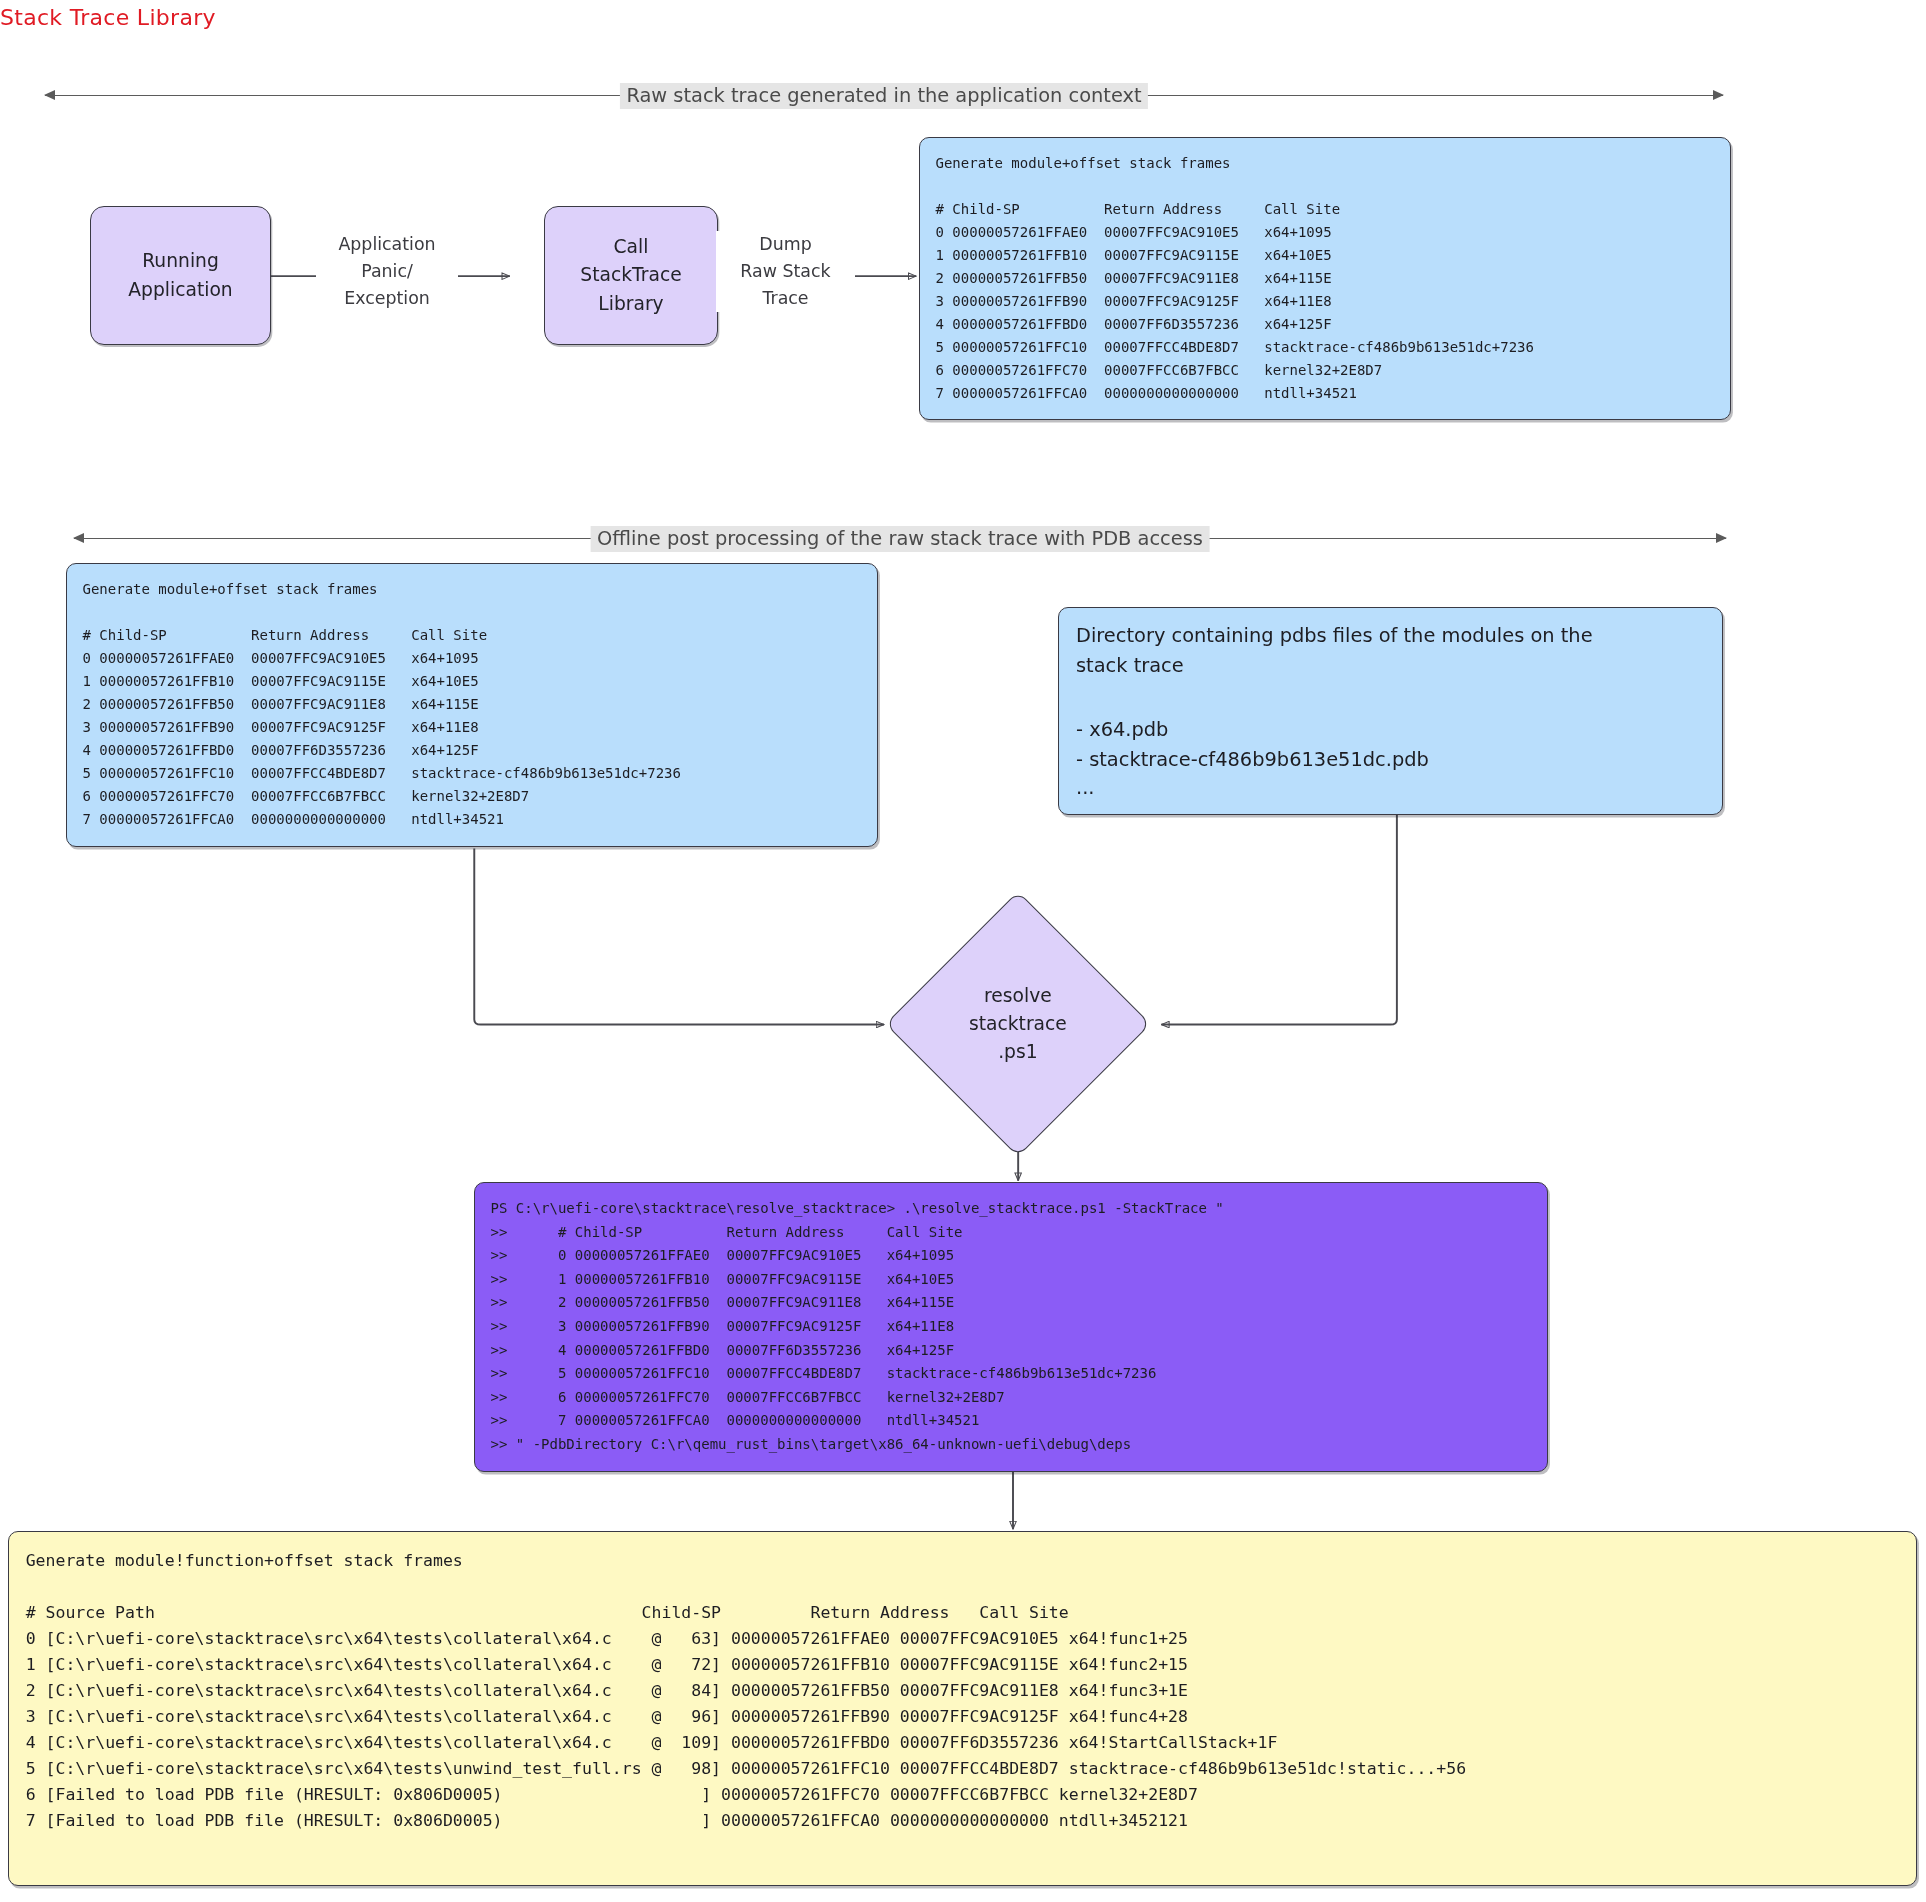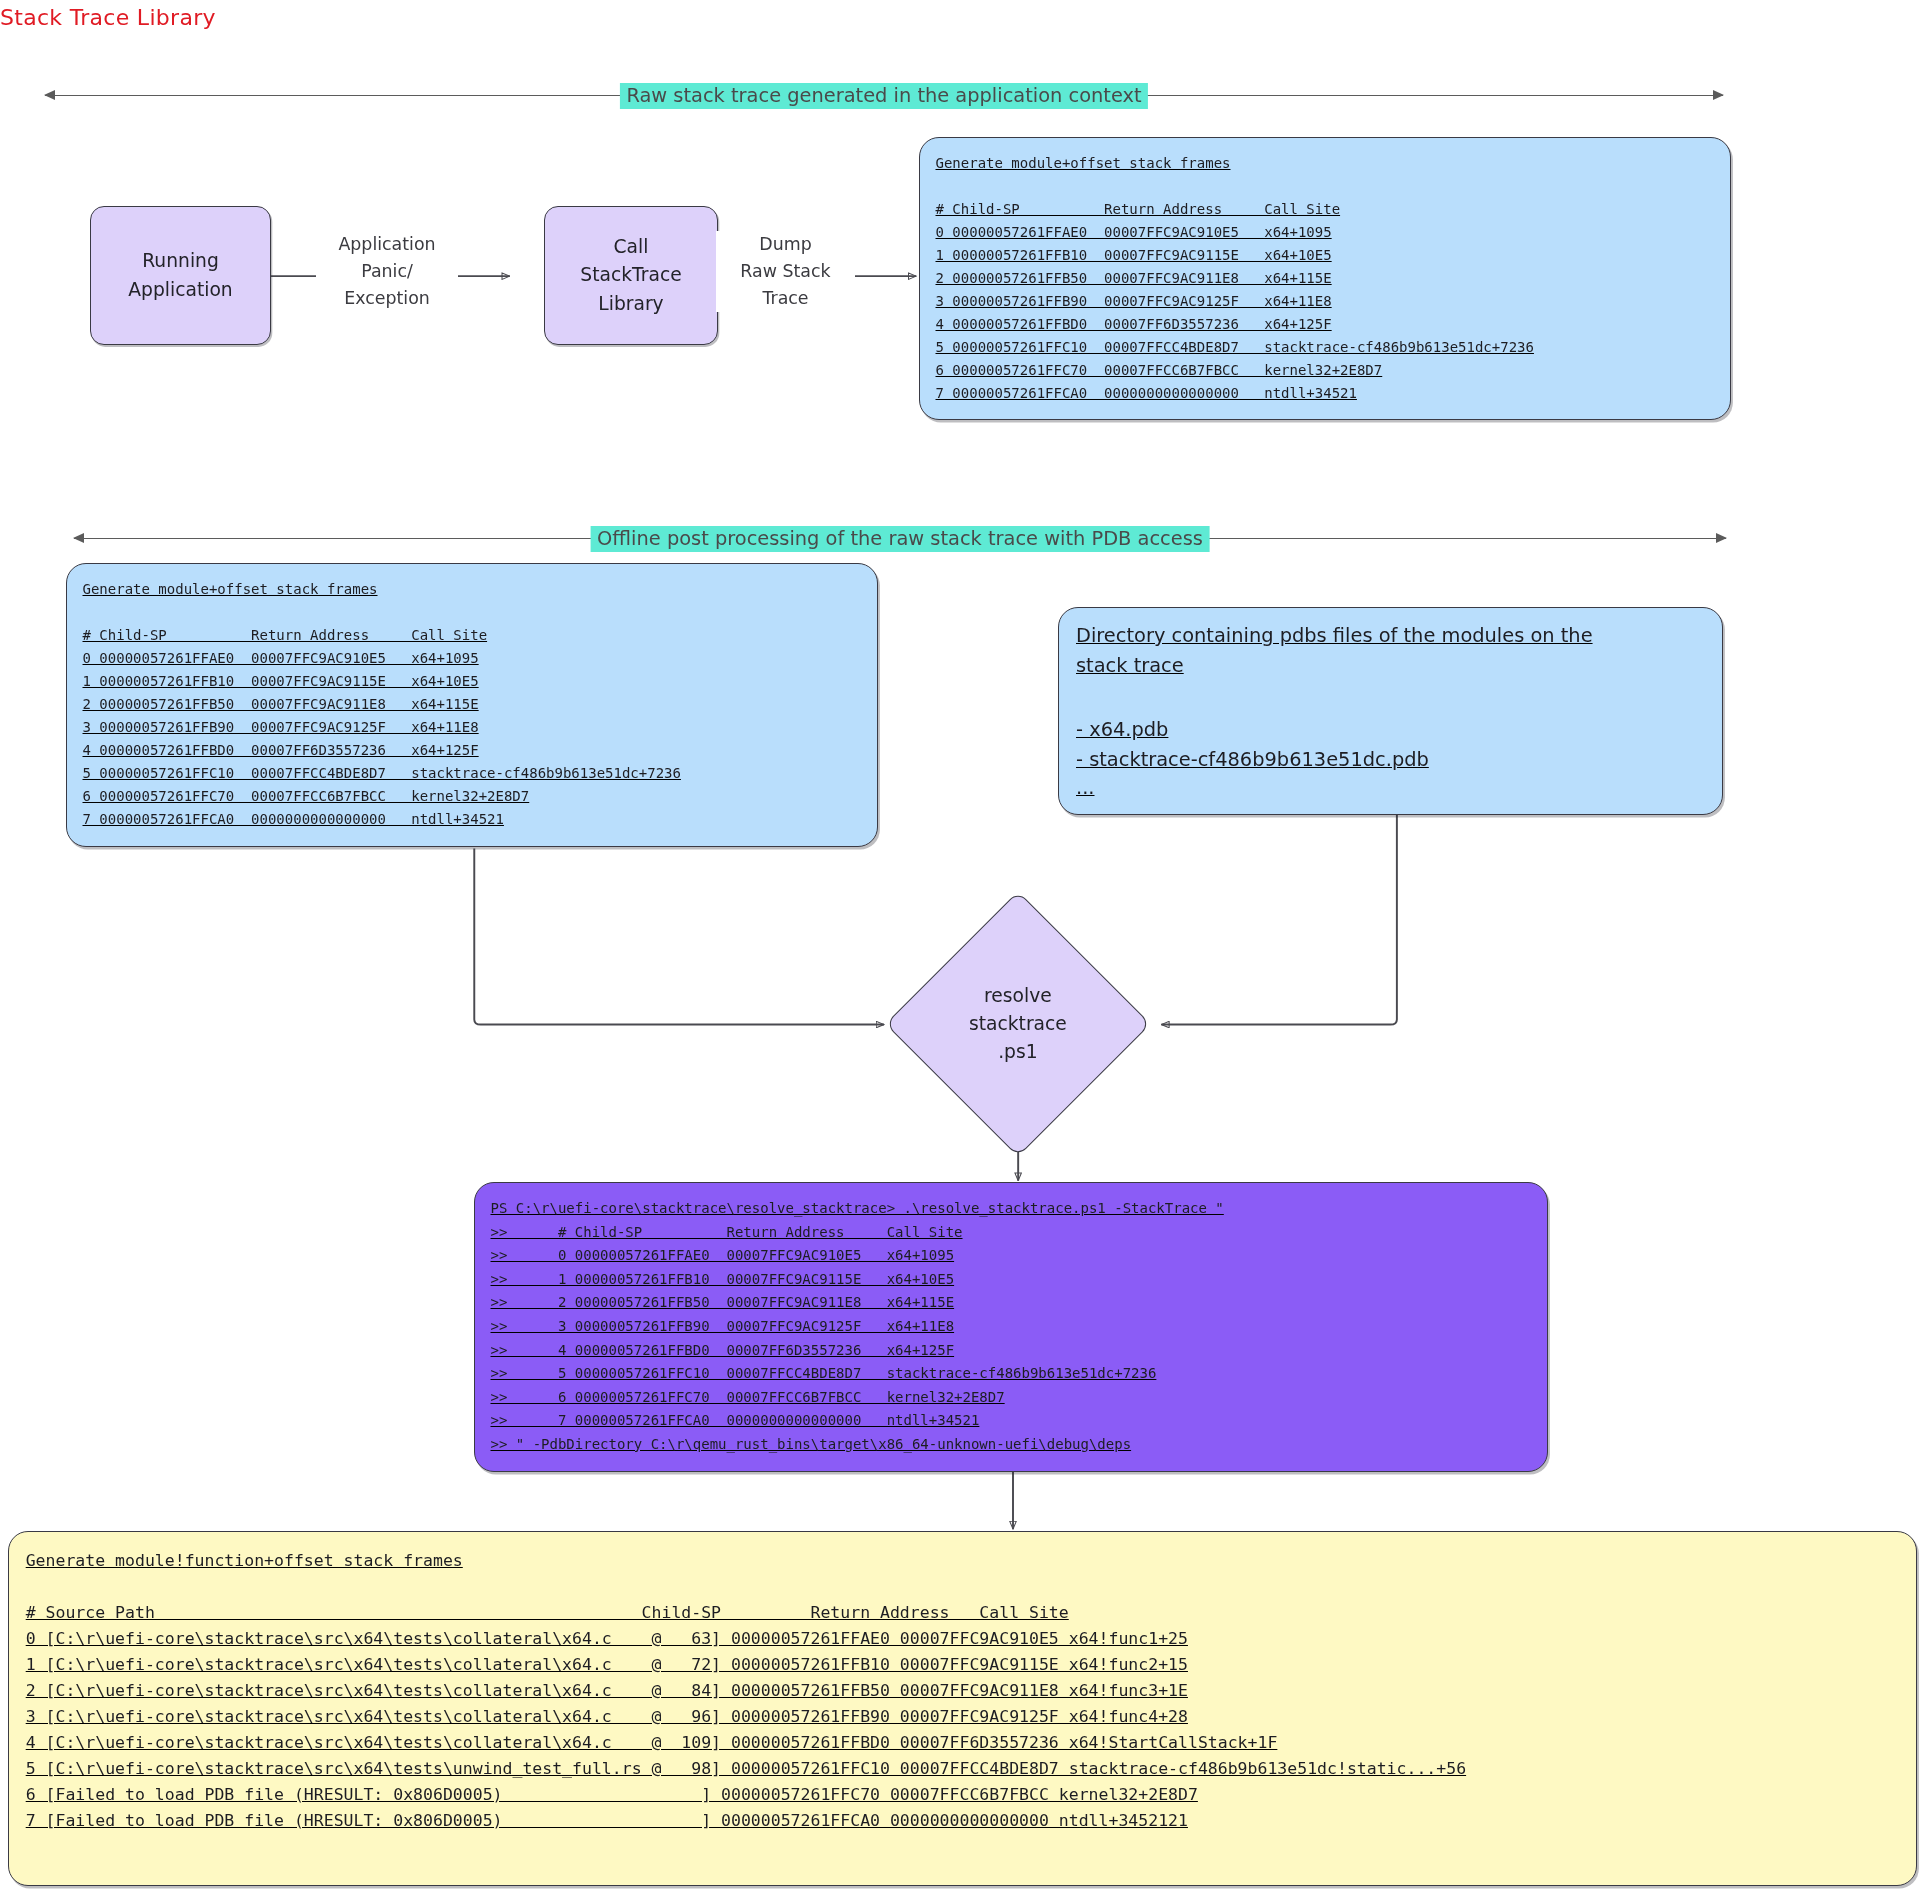--- a/index.html
+++ b/index.html
@@ -15,21 +15,21 @@
   }
 
   
   .span{position:absolute;height:26px;}
   .span .bar{
     position:absolute;left:0;right:0;top:12.3px;height:0;
     border-top:1.3px solid #5b5b5b;
   }
   .span .lab{
     position:absolute;top:0;left:50%;transform:translateX(-50%);
-    background:#5eead4;padding:0 6.5px;color:#4a4a4a;font-size:19.4px;
+    background:#e5e5e5;padding:0 6.5px;color:#4a4a4a;font-size:19.4px;
     white-space:nowrap;line-height:26px;
   }
   .span .ah{position:absolute;top:6.5px;width:0;height:0;}
   .span .ah.l{left:-0.6px;border-top:5.8px solid transparent;border-bottom:5.8px solid transparent;border-right:11px solid #5b5b5b;}
   .span .ah.r{right:-0.6px;border-top:5.8px solid transparent;border-bottom:5.8px solid transparent;border-left:11px solid #5b5b5b;}
 
   
   .node{
     position:absolute;box-sizing:border-box;
     border:1.9px solid #3a3a44;border-radius:14px;
@@ -41,25 +41,24 @@
   .diamond{
     position:absolute;box-sizing:border-box;
     background:#ddd1fa;border:1.9px solid #3a3a44;
     display:flex;align-items:center;justify-content:center;
     text-align:center;color:#232329;font-size:18.7px;line-height:1.5;
   }
   .diamond .dwrap{transform:rotate(-45deg);white-space:nowrap;}
 
   .codebox{
     position:absolute;box-sizing:border-box;
-    border:1.9px solid #3a3a44;border-radius:20px;
+    border:1.9px solid #3a3a44;border-radius:10px;
     padding:14px 15.5px;
     box-shadow:1.9px 2.6px 0 rgba(40,40,50,.30);
     overflow:hidden;
-    text-decoration:underline;
   }
   .codebox.blue{background:#b9defc;}
   .codebox.purple{background:#8b5cf6;}
   .codebox.green{background:#fef9c3;}
   .codebox pre{
     margin:0;white-space:pre;color:#1d1d22;
     font-family:"DejaVu Sans Mono",monospace;
   }
 
   

